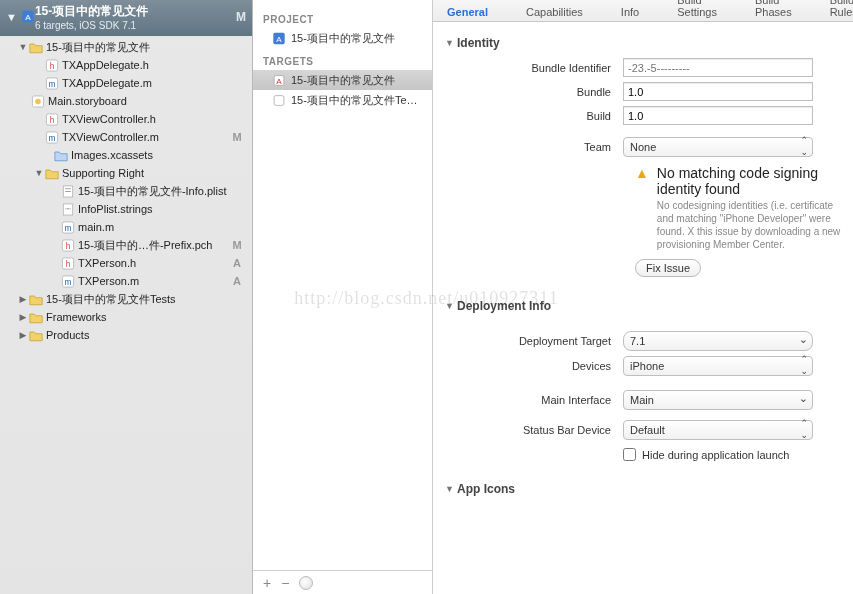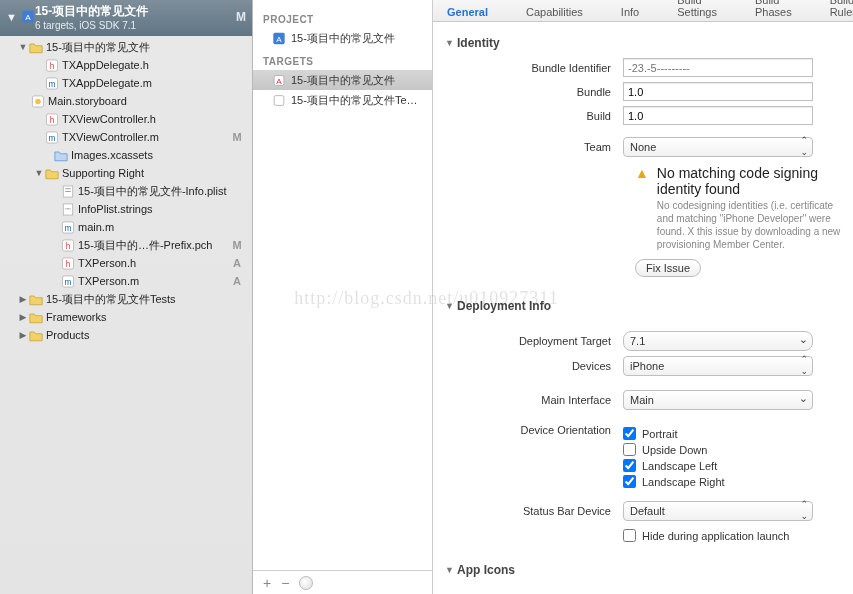--- a/index.html
+++ b/index.html
@@ -350,41 +350,20 @@
         <div class="fctrl"><div class="select up">
             <span>iPhone</span>
           </div></div>
       </div>
     <div class="frow" style="margin-top:14px">
         <div class="flabel">Main Interface</div>
         <div class="fctrl"><div class="select" style="border-radius:4px">
             <span>Main</span>
           </div></div>
       </div>
-    <div class="frow" style="margin-top:14px;align-items:flex-start">
-        <div class="flabel">Device Orientation</div>
-        <div class="fctrl">
-      <label class="chk">
-            <input type="checkbox" checked="" style="">
-            <span>Portrait</span>
-          </label>
-      <label class="chk">
-            <input type="checkbox" style="">
-            <span>Upside Down</span>
-          </label>
-      <label class="chk">
-            <input type="checkbox" checked="" style="">
-            <span>Landscape Left</span>
-          </label>
-      <label class="chk">
-            <input type="checkbox" checked="" style="">
-            <span>Landscape Right</span>
-          </label>
-    </div>
-      </div>
     <div class="frow" style="margin-top:10px">
         <div class="flabel">Status Bar Device</div>
         <div class="fctrl"><div class="select up">
             <span>Default</span>
           </div></div>
       </div>
     <div class="frow">
         <div class="flabel"></div>
         <div class="fctrl">
           <label class="chk">

